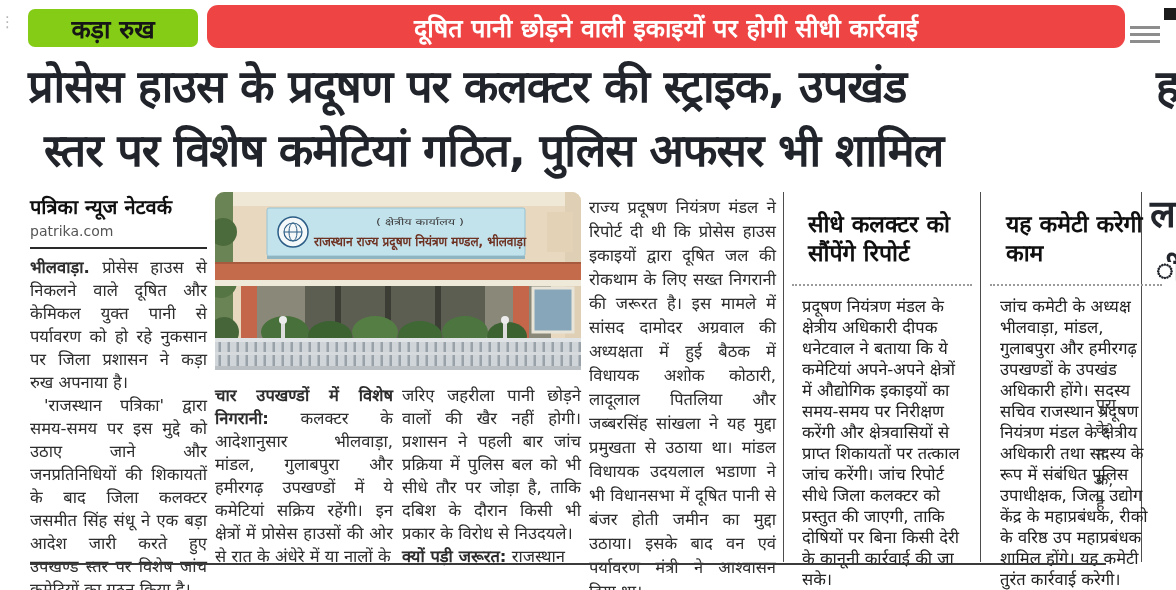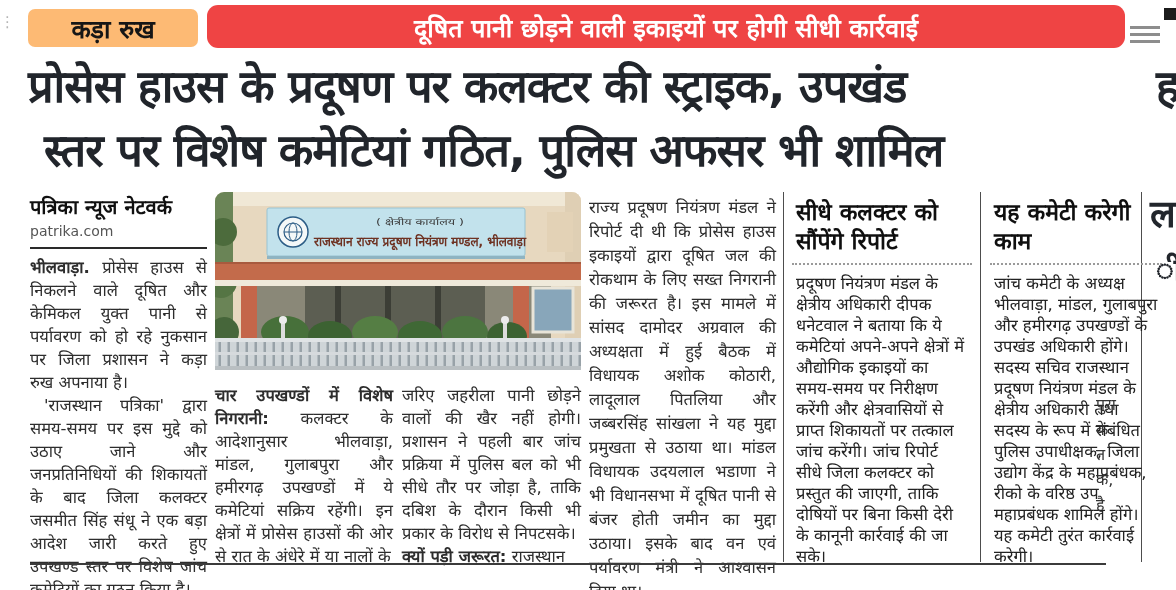--- a/index.html
+++ b/index.html
@@ -3,21 +3,21 @@
 <meta charset="utf-8">
 <style>
   html,body{margin:0;padding:0;background:#ffffff;}
   #canvas{
     position:relative;width:1176px;height:590px;background:#fff;
     overflow:hidden;font-family:"DejaVu Sans","Liberation Sans",sans-serif;color:#2d2d2d;
   }
   .abs{position:absolute;}
   
   .kicker{
-    left:28px;top:9px;width:170px;height:38px;background:#fdba74;border-radius:7px;
+    left:28px;top:9px;width:170px;height:38px;background:#84cc16;border-radius:7px;
     display:flex;align-items:center;justify-content:center;
     font-size:25px;font-weight:bold;color:#161616;
   }
   .strap{
     left:207px;top:5px;width:918px;height:43px;background:#ef4444;border-radius:11px;
     display:flex;align-items:center;justify-content:center;overflow:hidden;
     font-size:25px;font-weight:bold;color:#ffffff;white-space:nowrap;
   }
   .edge-dots{left:0;top:18px;color:#b5b5b5;font-size:15px;line-height:9px;}
   .edge-lines{left:1130px;top:22px;}
@@ -31,23 +31,23 @@
   .hl1{top:56px;} .hl2{top:120px;margin-left:16px;}
   
   .col{line-height:23px;font-size:16.5px;}
   .col p{margin:0;text-align:justify;color:#2d2d2d;}
   .indent{text-indent:14px;}
   .byline{font-size:20px;font-weight:bold;color:#101010;line-height:22px;}
   .site{font-size:14px;color:#555;padding:2px 0 4px 0;border-bottom:2px solid #2a2a2a;margin-bottom:7px;}
   .vdiv{width:1px;background:#4d4d4d;top:192px;height:370px;}
   .bottom-rule{left:30px;top:563px;width:1076px;height:2px;background:#3b3b3b;}
   
-  .sb-head{font-size:23px;line-height:29px;font-weight:bold;color:#0f0f0f;margin:4px;}
+  .sb-head{font-size:23px;line-height:29px;font-weight:bold;color:#0f0f0f;margin:16px;}
   .dotrule{border:0;border-top:2px dotted #9a9a9a;margin:7px 0 8px 0;}
-  .sb-body{font-size:16.5px;line-height:21.5px;color:#222;margin:4px;text-align:left;}
+  .sb-body{font-size:16.5px;line-height:21.5px;color:#222;margin:10px;text-align:left;}
   
   .photo{left:215px;top:192px;width:366px;height:206px;border-radius:9px;overflow:hidden;}
   
   .frag{white-space:nowrap;font-weight:800;color:#22262c;}
   .frag-list{left:1096px;top:392px;font-size:16px;line-height:25px;color:#333;white-space:nowrap;}
 </style>
 </head>
 <body>
 
 <div id="canvas">
@@ -140,21 +140,21 @@
         <rect x="0" y="174" width="366" height="4" fill="#b9bfc2"></rect>
       </g>
     </svg>
   </div>
 
   <div class="abs col" style="left:215px;top:384px;width:178px;">
     <p><b>चार उपखण्डों में विशेष निगरानी:</b><span> कलक्टर के आदेशानुसार भीलवाड़ा, मांडल, गुलाबपुरा और हमीरगढ़ उपखण्डों में ये कमेटियां सक्रिय रहेंगी। इन क्षेत्रों में प्रोसेस हाउसों की ओर से रात के अंधेरे में या नालों के</span></p>
   </div>
 
   <div class="abs col" style="left:402px;top:384px;width:179px;">
-    <p>जरिए जहरीला पानी छोड़ने वालों की खैर नहीं होगी। प्रशासन ने पहली बार जांच प्रक्रिया में पुलिस बल को भी सीधे तौर पर जोड़ा है, ताकि दबिश के दौरान किसी भी प्रकार के विरोध से निपटसके।</p>
+    <p>जरिए जहरीला पानी छोड़ने वालों की खैर नहीं होगी। प्रशासन ने पहली बार जांच प्रक्रिया में पुलिस बल को भी सीधे तौर पर जोड़ा है, ताकि दबिश के दौरान किसी भी प्रकार के विरोध से निउदयले।</p>
     <p><b>क्यों पड़ी जरूरत:</b><span> राजस्थान</span></p>
   </div>
 
   <div class="abs col" style="left:589px;top:196px;width:187px;line-height:24px;">
     <p>राज्य प्रदूषण नियंत्रण मंडल ने रिपोर्ट दी थी कि प्रोसेस हाउस इकाइयों द्वारा दूषित जल की रोकथाम के लिए सख्त निगरानी की जरूरत है। इस मामले में सांसद दामोदर अग्रवाल की अध्यक्षता में हुई बैठक में विधायक अशोक कोठारी, लादूलाल पितलिया और जब्बरसिंह सांखला ने यह मुद्दा प्रमुखता से उठाया था। मांडल विधायक उदयलाल भडाणा ने भी विधानसभा में दूषित पानी से बंजर होती जमीन का मुद्दा उठाया। इसके बाद वन एवं पर्यावरण मंत्री ने आश्वासन दिया था।</p>
   </div>
 
   <div class="abs vdiv" style="left:783px;"></div>
   <div class="abs vdiv" style="left:980px;"></div>
   <div class="abs vdiv" style="left:1141px;"></div>

